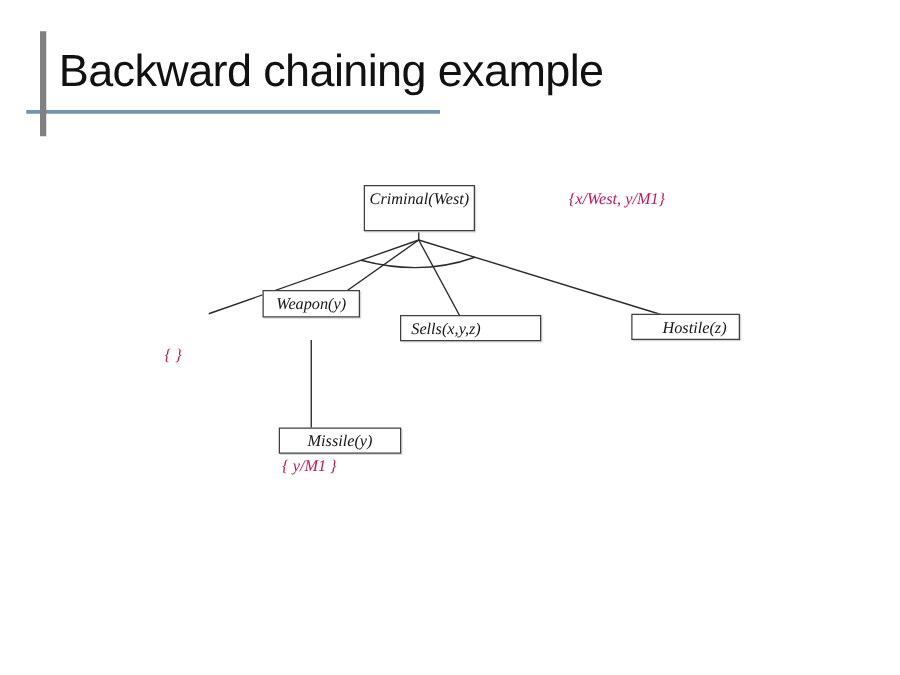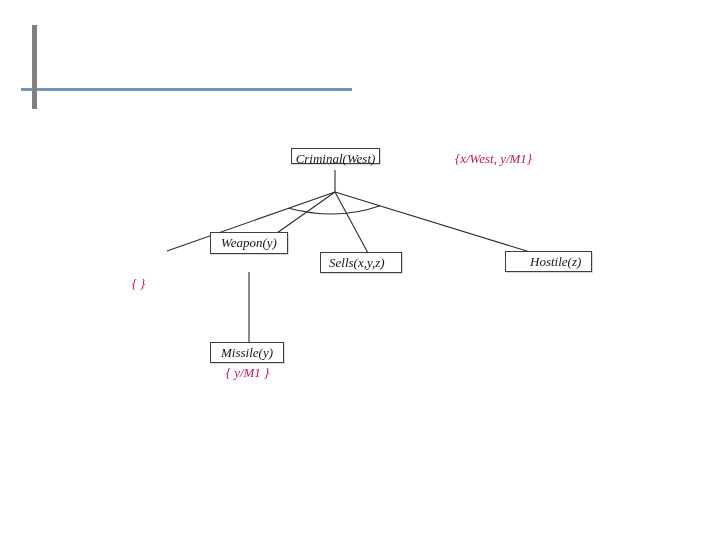--- a/index.html
+++ b/index.html
@@ -58,46 +58,47 @@
     background: #ffffff;
     border: 1px solid #3f3f3f;
     font-family: "Liberation Serif", "DejaVu Serif", serif;
     font-style: italic;
     font-size: 13px;
     color: #161616;
     text-align: center;
     white-space: nowrap;
     box-shadow: 1px 1px 0 #d8d8d8;
   }
-  #node-criminal { left: 291px; top: 148px; width: 89px; height: 16px; line-height: 20px; }
+  #node-criminal { left: 291px; top: 148px; width: 89px; height: 37px; line-height: 20px; }
   #node-american { left: 97px;  top: 250px; width: 97px; height: 22px; line-height: 20px; }
   #node-weapon   { left: 210px; top: 232px; width: 78px; height: 22px; line-height: 20px; }
-  #node-sells    { left: 320px; top: 252px; width: 82px; height: 21px; line-height: 19px; text-align: left; padding-left: 8px; }
+  #node-sells    { left: 320px; top: 252px; width: 113px; height: 21px; line-height: 19px; text-align: left; padding-left: 8px; }
   #node-hostile  { left: 505px; top: 251px; width: 87px;  height: 21px; line-height: 19px; text-align: left; padding-left: 24px; }
-  #node-missile  { left: 210px; top: 342px; width: 74px;  height: 21px; line-height: 19px; }
+  #node-missile  { left: 223px; top: 342px; width: 98px;  height: 21px; line-height: 19px; }
 
   .annotation {
     position: absolute;
     font-family: "Liberation Serif", "DejaVu Serif", serif;
     font-style: italic;
     font-size: 13px;
     color: #be185d;
     white-space: nowrap;
   }
   #sub-root     { left: 455px; top: 151px; }
   #sub-american { left: 90px;  top: 276px; width: 97px; text-align: center; }
   #sub-missile  { left: 198px; top: 365px; width: 99px; text-align: center; }
 </style>
 </head>
 <body>
 
 <div class="slide">
 
   <div class="title-underline"></div>
   <div class="title-accent-bar"></div>
+  <h1 class="slide-title">Backward chaining example</h1>
 
   <div class="diagram">
 
     <svg class="connectors" viewBox="0 0 720 540" xmlns="http://www.w3.org/2000/svg">
       <line x1="335" y1="170" x2="335" y2="192"></line>
       <line x1="335" y1="192" x2="167" y2="251"></line>
       <line x1="335" y1="192" x2="253" y2="250"></line>
       <line x1="335" y1="192" x2="368" y2="253"></line>
       <line x1="335" y1="192" x2="530" y2="252"></line>
       <line x1="249" y1="272" x2="249" y2="343"></line>

